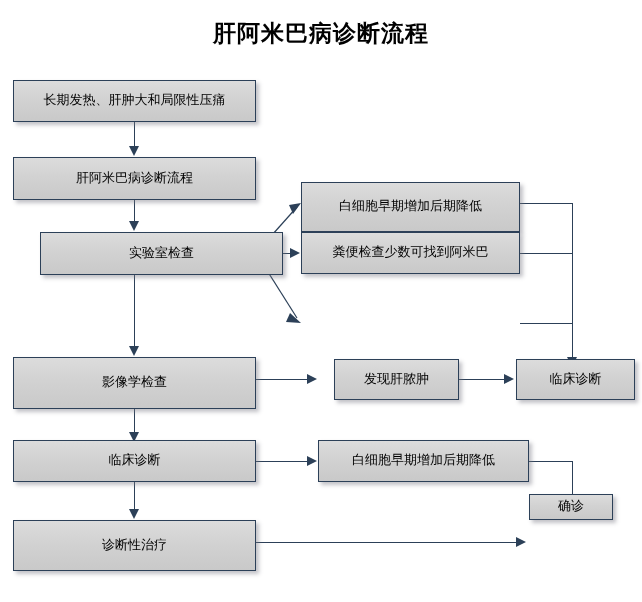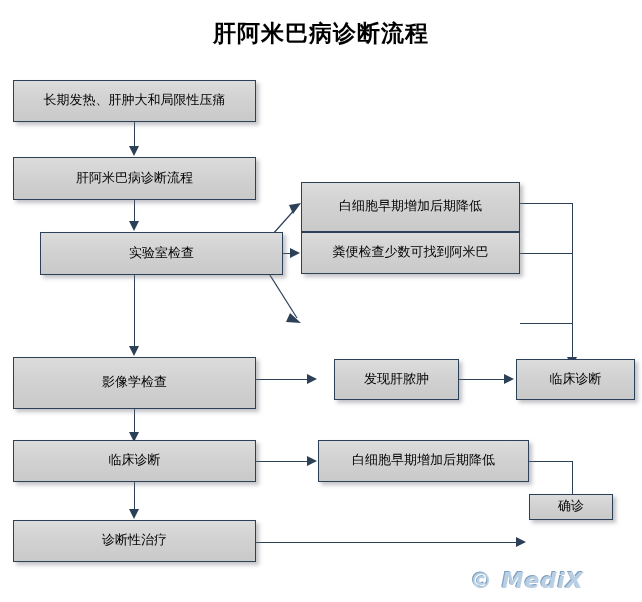--- a/index.html
+++ b/index.html
@@ -150,21 +150,21 @@
   <div class="conn v" style="left:134px; top:400px; height:33px;"></div>
   <div class="arrow down" style="left:129px; top:432px;"></div>
 
   <div class="node" style="left:13px; top:440px; width:243px; height:42px;">
     <span>临床诊断</span>
   </div>
 
   <div class="conn v" style="left:134px; top:482px; height:28px;"></div>
   <div class="arrow down" style="left:129px; top:509px;"></div>
 
-  <div class="node" style="left:13px; top:520px; width:243px; height:42px;">
+  <div class="node" style="left:13px; top:520px; width:243px; height:51px;">
     <span>诊断性治疗</span>
   </div>
 
   <div class="node" style="left:301px; top:182px; width:219px; height:50px;">
     <span>白细胞早期增加后期降低</span>
   </div>
 
   <div class="conn h" style="left:256px; top:253px; width:35px;"></div>
   <div class="arrow right" style="left:290px; top:248px;"></div>
 
@@ -204,15 +204,14 @@
   <div class="conn v" style="left:572px; top:461px; height:50px;"></div>
   <div class="arrow down" style="left:567px; top:509px;"></div>
 
   <div class="conn h" style="left:256px; top:542px; width:261px;"></div>
   <div class="arrow right" style="left:516px; top:537px;"></div>
 
   <div class="node" style="left:529px; top:494px; width:84px; height:26px;">
     <span>确诊</span>
   </div>
 
-  <div class="watermark">© MediX</div>
 
 </div>
 
 </body></html>

